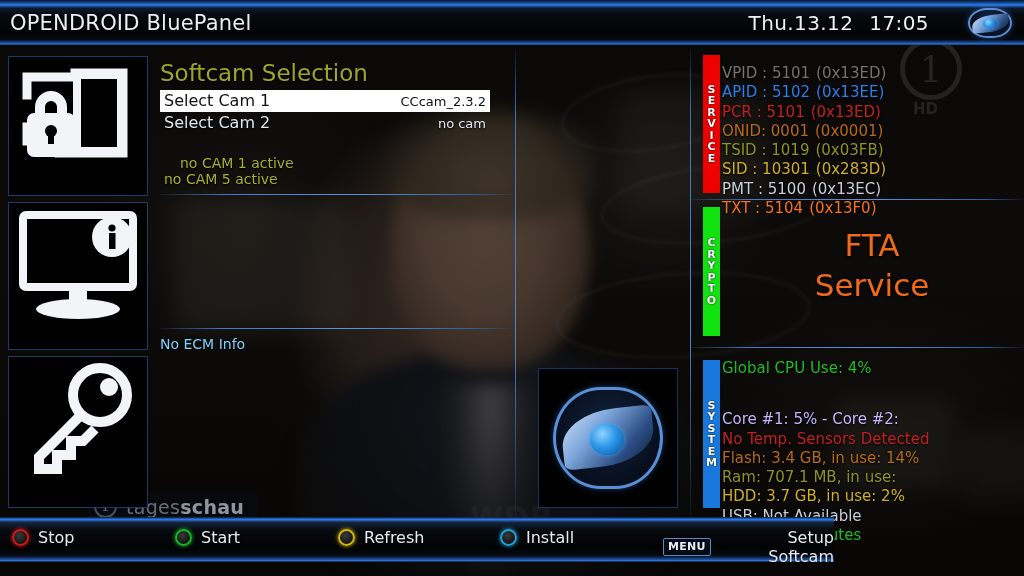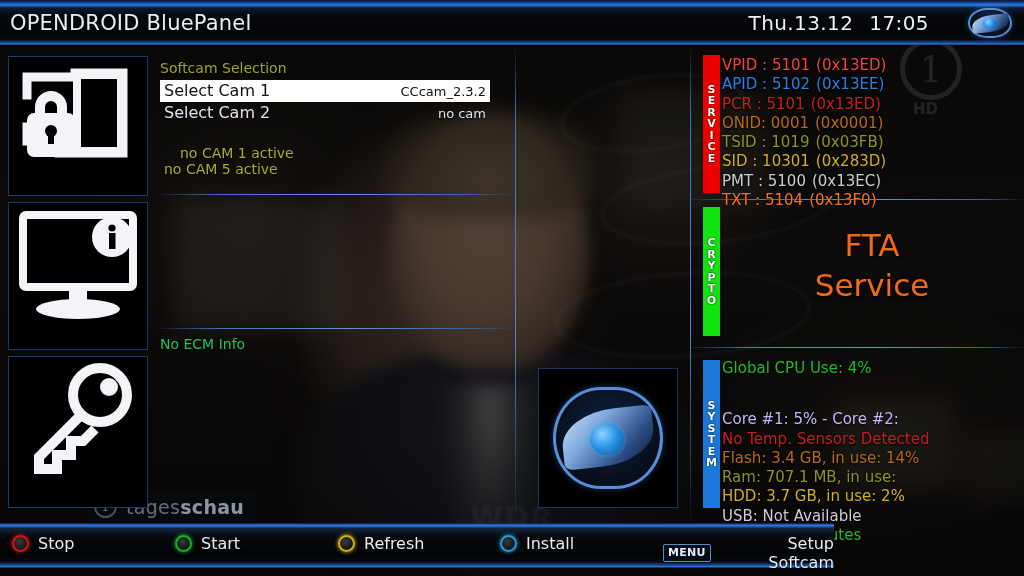--- a/index.html
+++ b/index.html
@@ -231,21 +231,21 @@
   #icon-key      { top: 356px; height: 152px; }
   .icon-box svg { display: block; margin: auto; }
 
   
   .pane-softcam {
     position: absolute;
     left: 160px; top: 60px;
     width: 330px;
   }
   .section-title {
-    font-size: 14px;
+    font-size: 23px;
     color: #9aa828;
     margin: 0 0 4px 0;
     text-shadow: 0 1px 2px #000;
   }
   .cam-row {
     display: flex;
     justify-content: space-between;
     align-items: baseline;
     font-size: 16px;
     color: #dfe6ef;
@@ -291,21 +291,21 @@
   .svc-line {
     font-size: 17px;
     color: #1fbf1f;
     line-height: 26px;
     text-shadow: 0 1px 2px #000;
   }
   .pane-ecm {
     position: absolute;
     left: 160px; top: 336px;
     font-size: 14px;
-    color: #22c55e;
+    color: #7dd3fc;
     text-shadow: 0 1px 2px #000;
   }
 
   
   .center-logo-tile {
     position: absolute;
     left: 538px; top: 368px;
     width: 140px; height: 140px;
     background: #000;
     border: 1px solid #17335f;
@@ -378,21 +378,21 @@
     white-space: nowrap;
     text-shadow: 0 1px 2px #000;
   }
 
   #hline-r1 { left: 690px; top: 199px; width: 334px; }
   #hline-r2 { left: 690px; top: 347px; width: 334px; }
 
   
   .bottombar {
     position: absolute;
-    left: 0; bottom: 8px;
+    left: 0; bottom: 14px;
     width: 834px; height: 45px;
     background: linear-gradient(180deg,
        #0b1526 0%, #1b4f9e 3%, #2d7ae2 5.5%, #14243c 12%,
        #06090e 30%, #020304 70%, #060a11 86%,
        #1a4a96 94%, #2c75da 97%, #0a1322 100%);
   }
   .btn {
     position: absolute;
     top: 11px;
     display: flex;
@@ -533,21 +533,21 @@
   <div class="vtab" id="tab-service" style="background: rgb(238, 0, 0);">
       <span>S</span>
       <span>E</span>
       <span>R</span>
       <span>V</span>
       <span>I</span>
       <span>C</span>
       <span>E</span>
     </div>
   <div class="pid-list" id="pid-list">
-      <div class="pid-row" style="color: #ef4444;"><span>VPID : </span><span>5101</span><span class="pid-hex">(0x13ED)</span></div>
+      <div class="pid-row" style="color: #737373; margin-top: 8px;"><span>VPID : </span><span>5101</span><span class="pid-hex">(0x13ED)</span></div>
       <div class="pid-row" style="color: rgb(43, 127, 232);"><span>APID : </span><span>5102</span><span class="pid-hex">(0x13EE)</span></div>
       <div class="pid-row" style="color: rgb(196, 32, 32);"><span>PCR  : </span><span>5101</span><span class="pid-hex">(0x13ED)</span></div>
       <div class="pid-row" style="color: rgb(184, 106, 21);"><span>ONID: </span><span>0001</span><span class="pid-hex">(0x0001)</span></div>
       <div class="pid-row" style="color: rgb(143, 147, 33);"><span>TSID : </span><span>1019</span><span class="pid-hex">(0x03FB)</span></div>
       <div class="pid-row" style="color: rgb(208, 176, 32);"><span>SID  : </span><span>10301</span><span class="pid-hex">(0x283D)</span></div>
       <div class="pid-row" style="color: rgb(201, 206, 214);"><span>PMT  : </span><span>5100</span><span class="pid-hex">(0x13EC)</span></div>
       <div class="pid-row" style="color: #f97316;"><span>TXT  : </span><span>5104</span><span class="pid-hex">(0x13F0)</span></div>
     </div>
 
   <div class="vtab" id="tab-crypto" style="background: rgb(17, 227, 17);">

